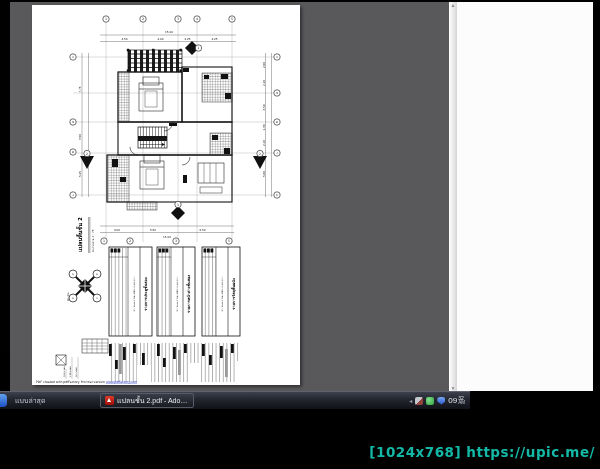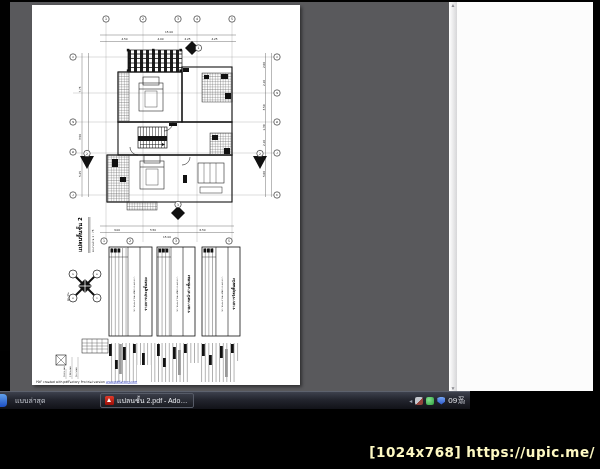--- a/index.html
+++ b/index.html
@@ -39,21 +39,21 @@
   .ticon{width:8px;height:8px;border-radius:2px;}
   .ticon.vol{background:linear-gradient(135deg,#c4c7cd 55%,#94443c 55%);}
   .ticon.grn{background:radial-gradient(circle at 35% 35%,#83e28e,#2e9e3e);}
   .ticon.shield{background:linear-gradient(#74a4f2,#2a55c8);
            clip-path:polygon(50% 0,100% 18%,100% 62%,50% 100%,0 62%,0 18%);border-radius:0;}
   .clock{display:flex;align-items:center;gap:1px;color:#e8eaf0;font-size:8px;}
   .clock .stack{display:flex;flex-direction:column;line-height:1;}
   .clock .mm{font-size:5px;}
   .clock .ap{font-size:4.5px;color:#c3c7d0;}
   
-  .watermark{position:absolute;right:5px;top:444px;color:#fef9c3;font-size:13.5px;
+  .watermark{position:absolute;right:5px;top:444px;color:#14b8a6;font-size:13.5px;
              font-weight:bold;letter-spacing:0.5px;font-family:"DejaVu Sans",sans-serif;}
 </style>
 </head>
 <body>
 
 <div class="stage">
 
   <div class="viewer">
     <div class="page">
       <svg width="268" height="380" viewBox="0 0 268 380" font-family="DejaVu Sans, sans-serif">

